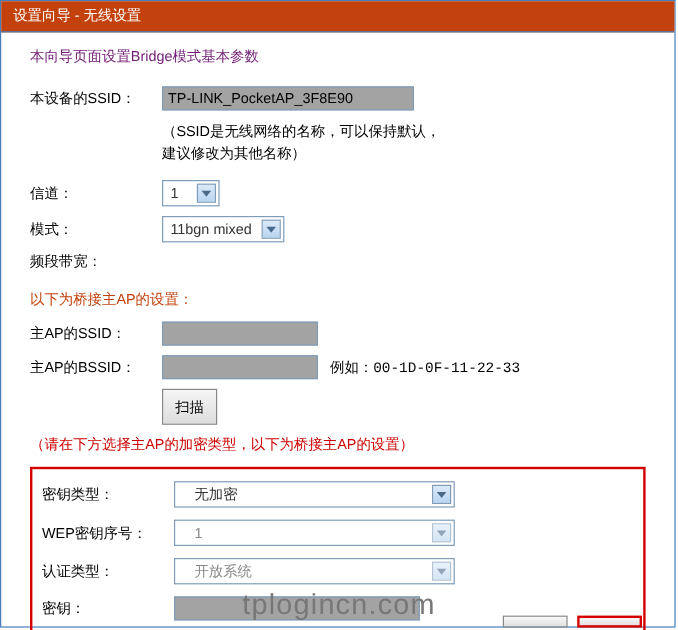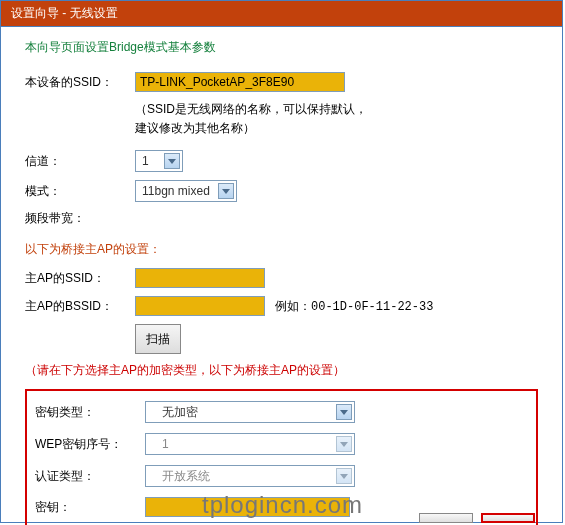--- a/index.html
+++ b/index.html
@@ -23,41 +23,41 @@
       color: #fff;
       padding: 4px 10px;
       font-size: 12px;
       border-bottom: 1px solid #4a7ebb;
     }
     .content {
       padding: 12px 24px;
       color: #333;
     }
     .intro {
-      color: #15803d;
+      color: #701a75;
       margin-bottom: 16px;
       font-size: 12px;
     }
     .row {
       display: flex;
       align-items: center;
       margin-bottom: 8px;
     }
     .label {
       width: 110px;
       flex-shrink: 0;
       color: #000;
       font-size: 12px;
     }
     .input-text {
       border: 1px solid #7f9db9;
       padding: 2px 4px;
       font-size: 12px;
       height: 20px;
-      background: #eab308;
+      background: #a3a3a3;
       font-family: Arial, sans-serif;
     }
     .input-wide { width: 210px; }
     .input-med { width: 130px; }
     .hint {
       color: #000;
       font-size: 12px;
       margin-left: 110px;
       margin-top: 4px;
       margin-bottom: 12px;
@@ -70,21 +70,21 @@
       height: 22px;
       padding: 1px 2px;
       display: inline-flex;
       align-items: center;
       justify-content: space-between;
       cursor: pointer;
     }
     .select-small { width: 48px; }
     .select-med { width: 102px; }
     .select-auto { width: 70px; }
-    .select-wide { width: 210px; padding-left: 12px; }
+    .select-wide { width: 234px; padding-left: 12px; }
     .select-arrow {
       width: 16px;
       height: 16px;
       background: linear-gradient(#dbeaf9, #b8d4f0);
       border: 1px solid #7f9db9;
       display: inline-flex;
       align-items: center;
       justify-content: center;
       margin-left: 4px;
       flex-shrink: 0;

